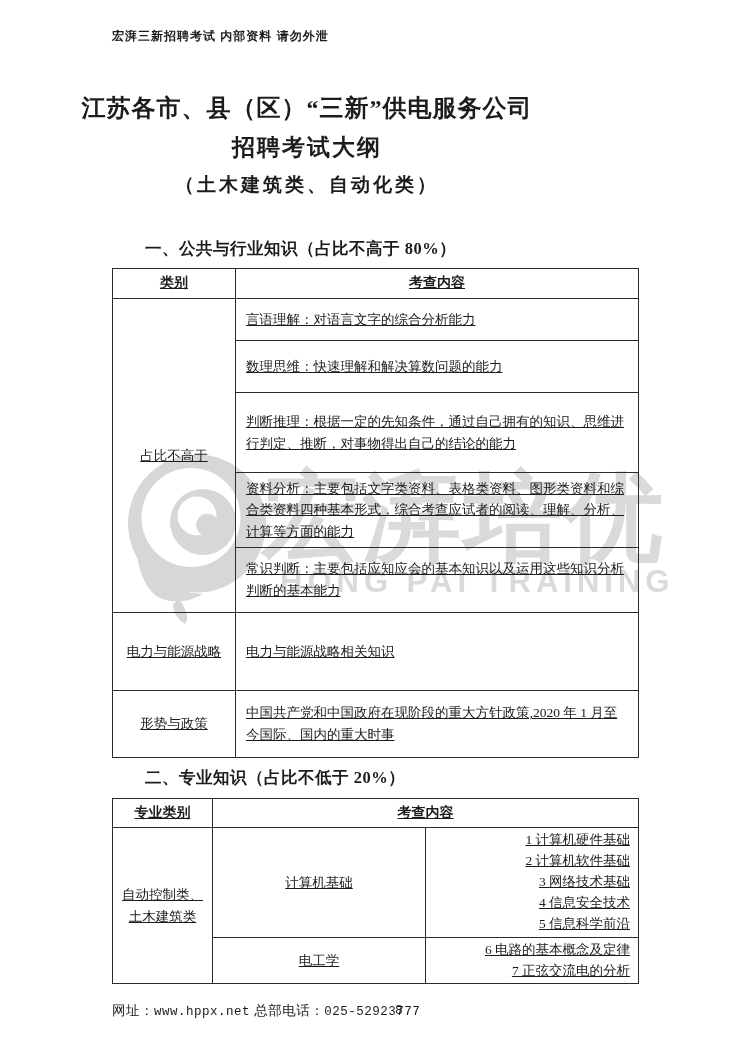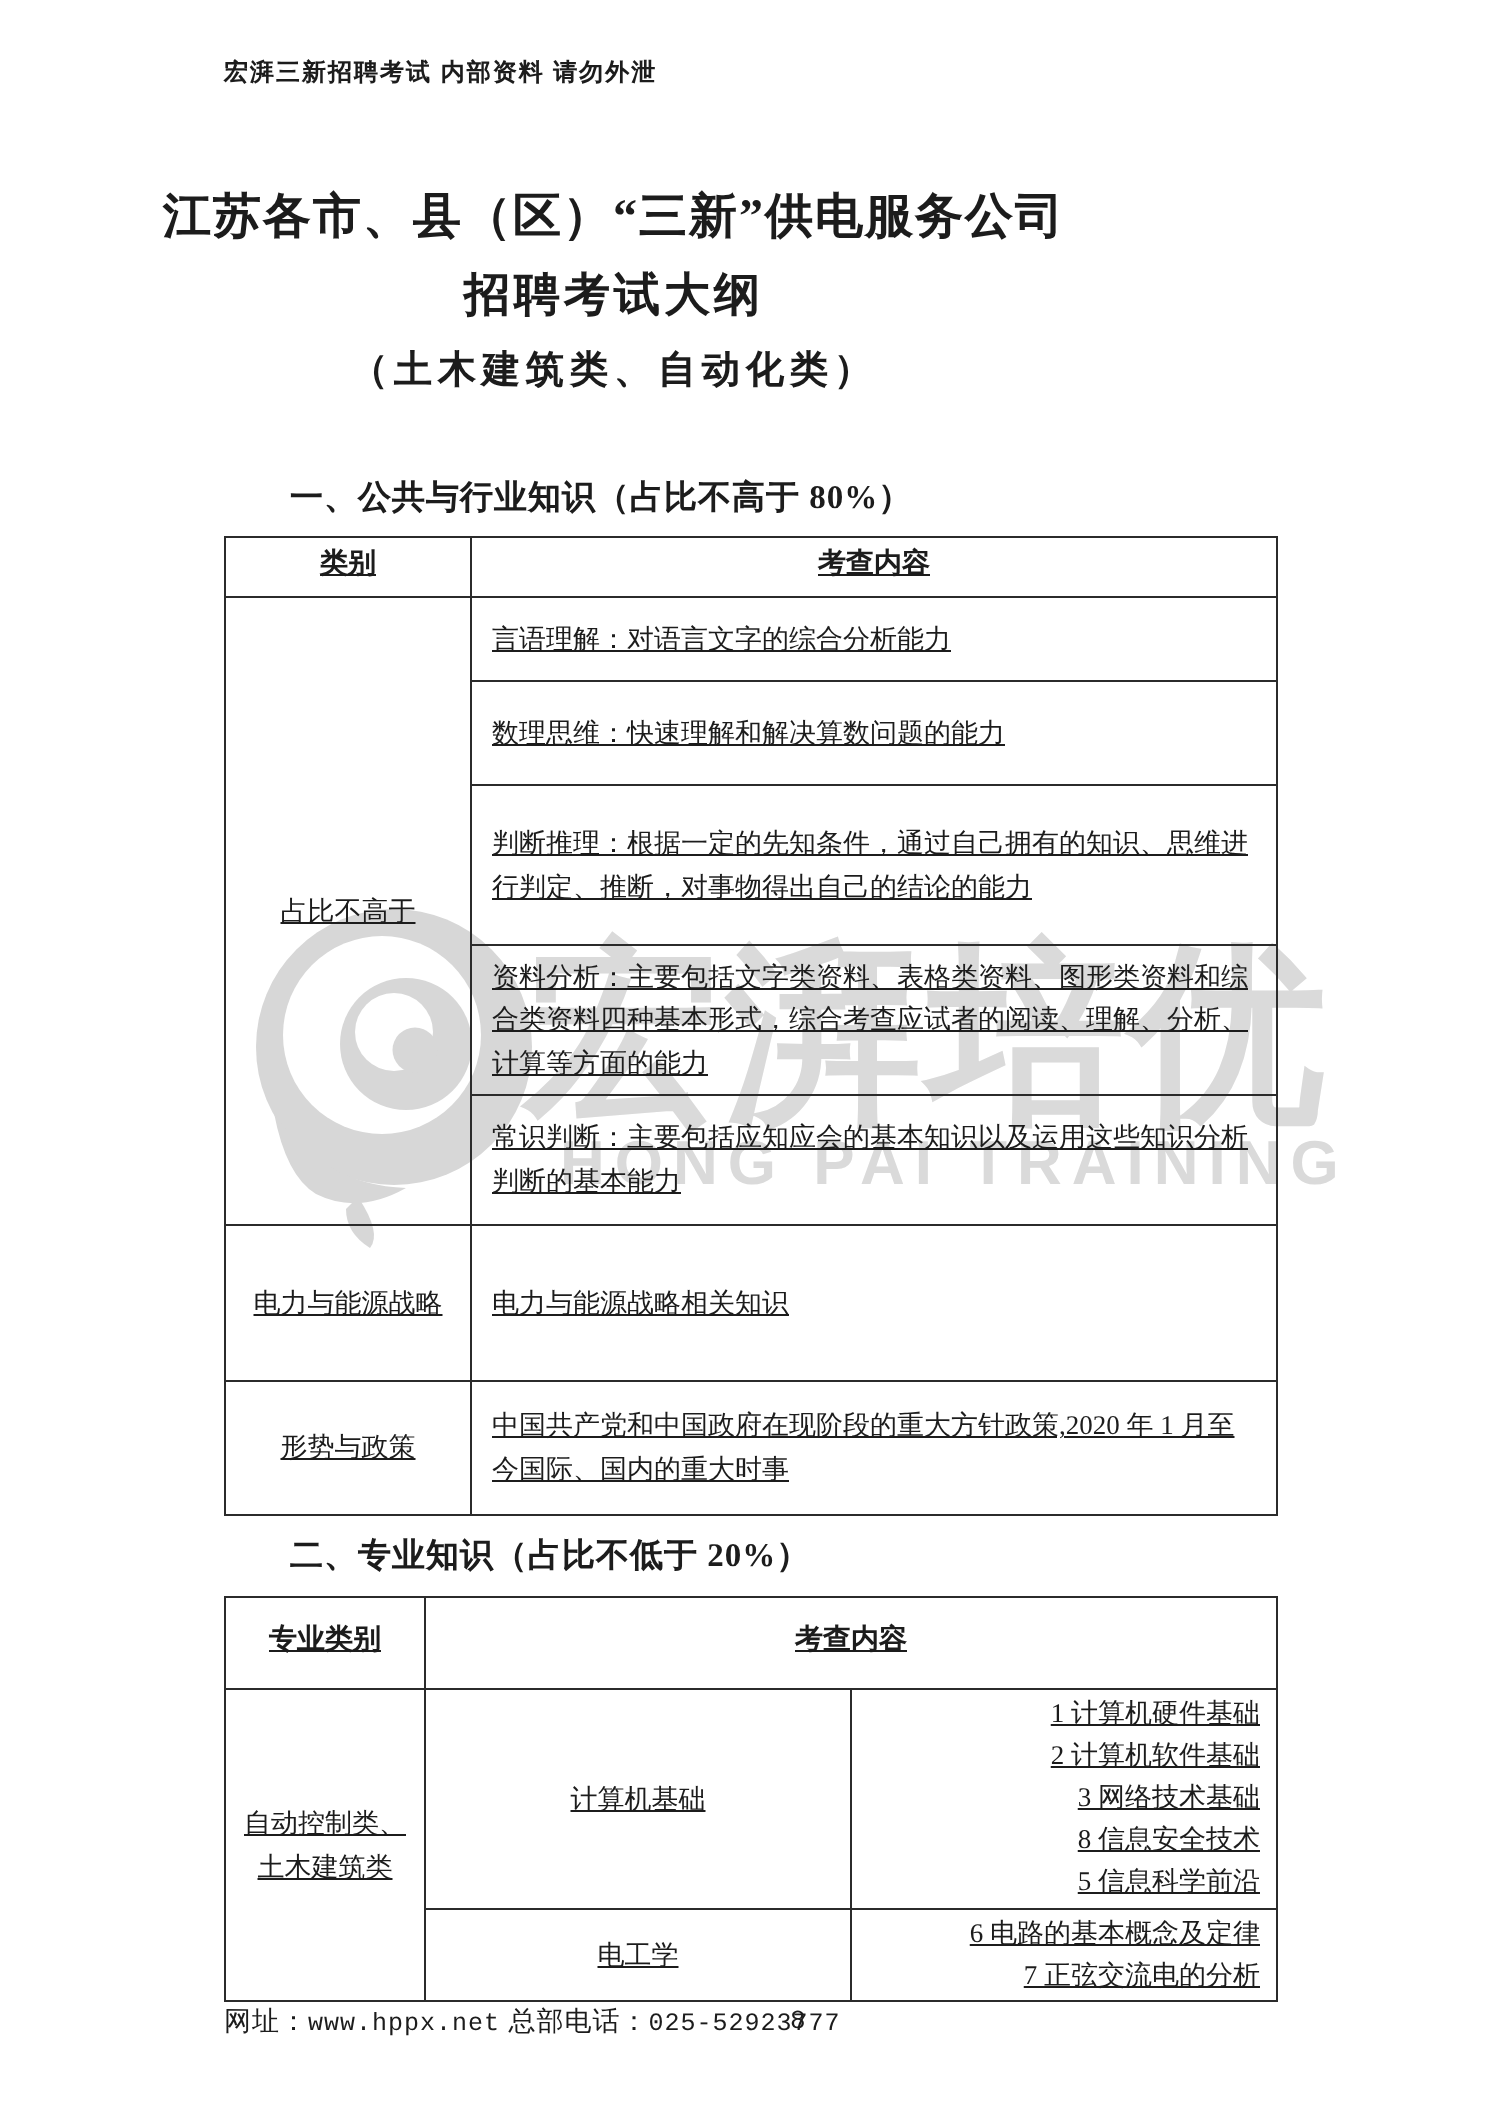--- a/index.html
+++ b/index.html
@@ -147,32 +147,32 @@
 
 <div id="sec2-heading" class="layer sec-heading">二、专业知识（占比不低于 20%）</div>
 
 <table id="table2" class="layer">
   <colgroup>
       <col style="width:100px">
       <col style="width:213px">
       <col style="width:213px">
     </colgroup>
   <tbody>
-      <tr style="height:46px">
+      <tr style="height:29px">
     <th>专业类别</th>
     <th colspan="2">考查内容</th>
   </tr>
   <tr style="height:100px">
     <td class="cat" rowspan="2">自动控制类、土木建筑类</td>
     <td class="mid">计算机基础</td>
     <td class="list">
       <div>1 计算机硬件基础</div>
       <div>2 计算机软件基础</div>
       <div>3 网络技术基础</div>
-      <div>8 信息安全技术</div>
+      <div>4 信息安全技术</div>
       <div>5 信息科学前沿</div>
     </td>
   </tr>
   <tr style="height:43px">
     <td class="mid">电工学</td>
     <td class="list">
       <div>6 电路的基本概念及定律</div>
       <div>7 正弦交流电的分析</div>
     </td>
   </tr>

